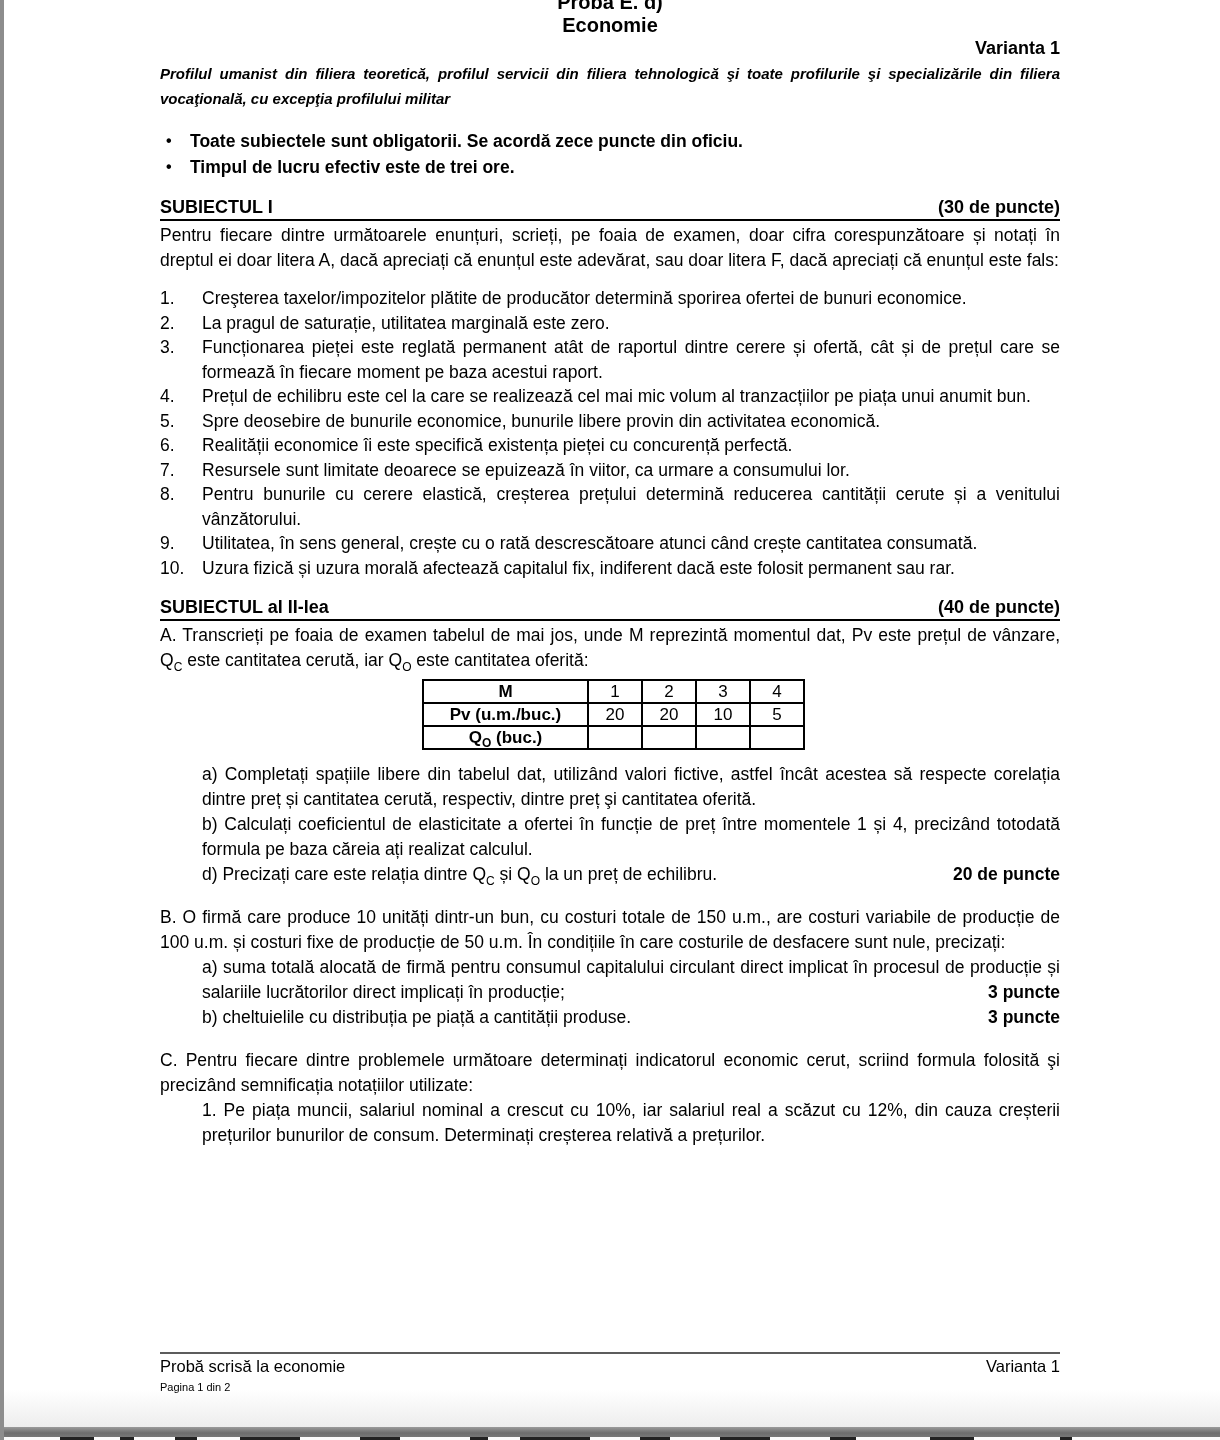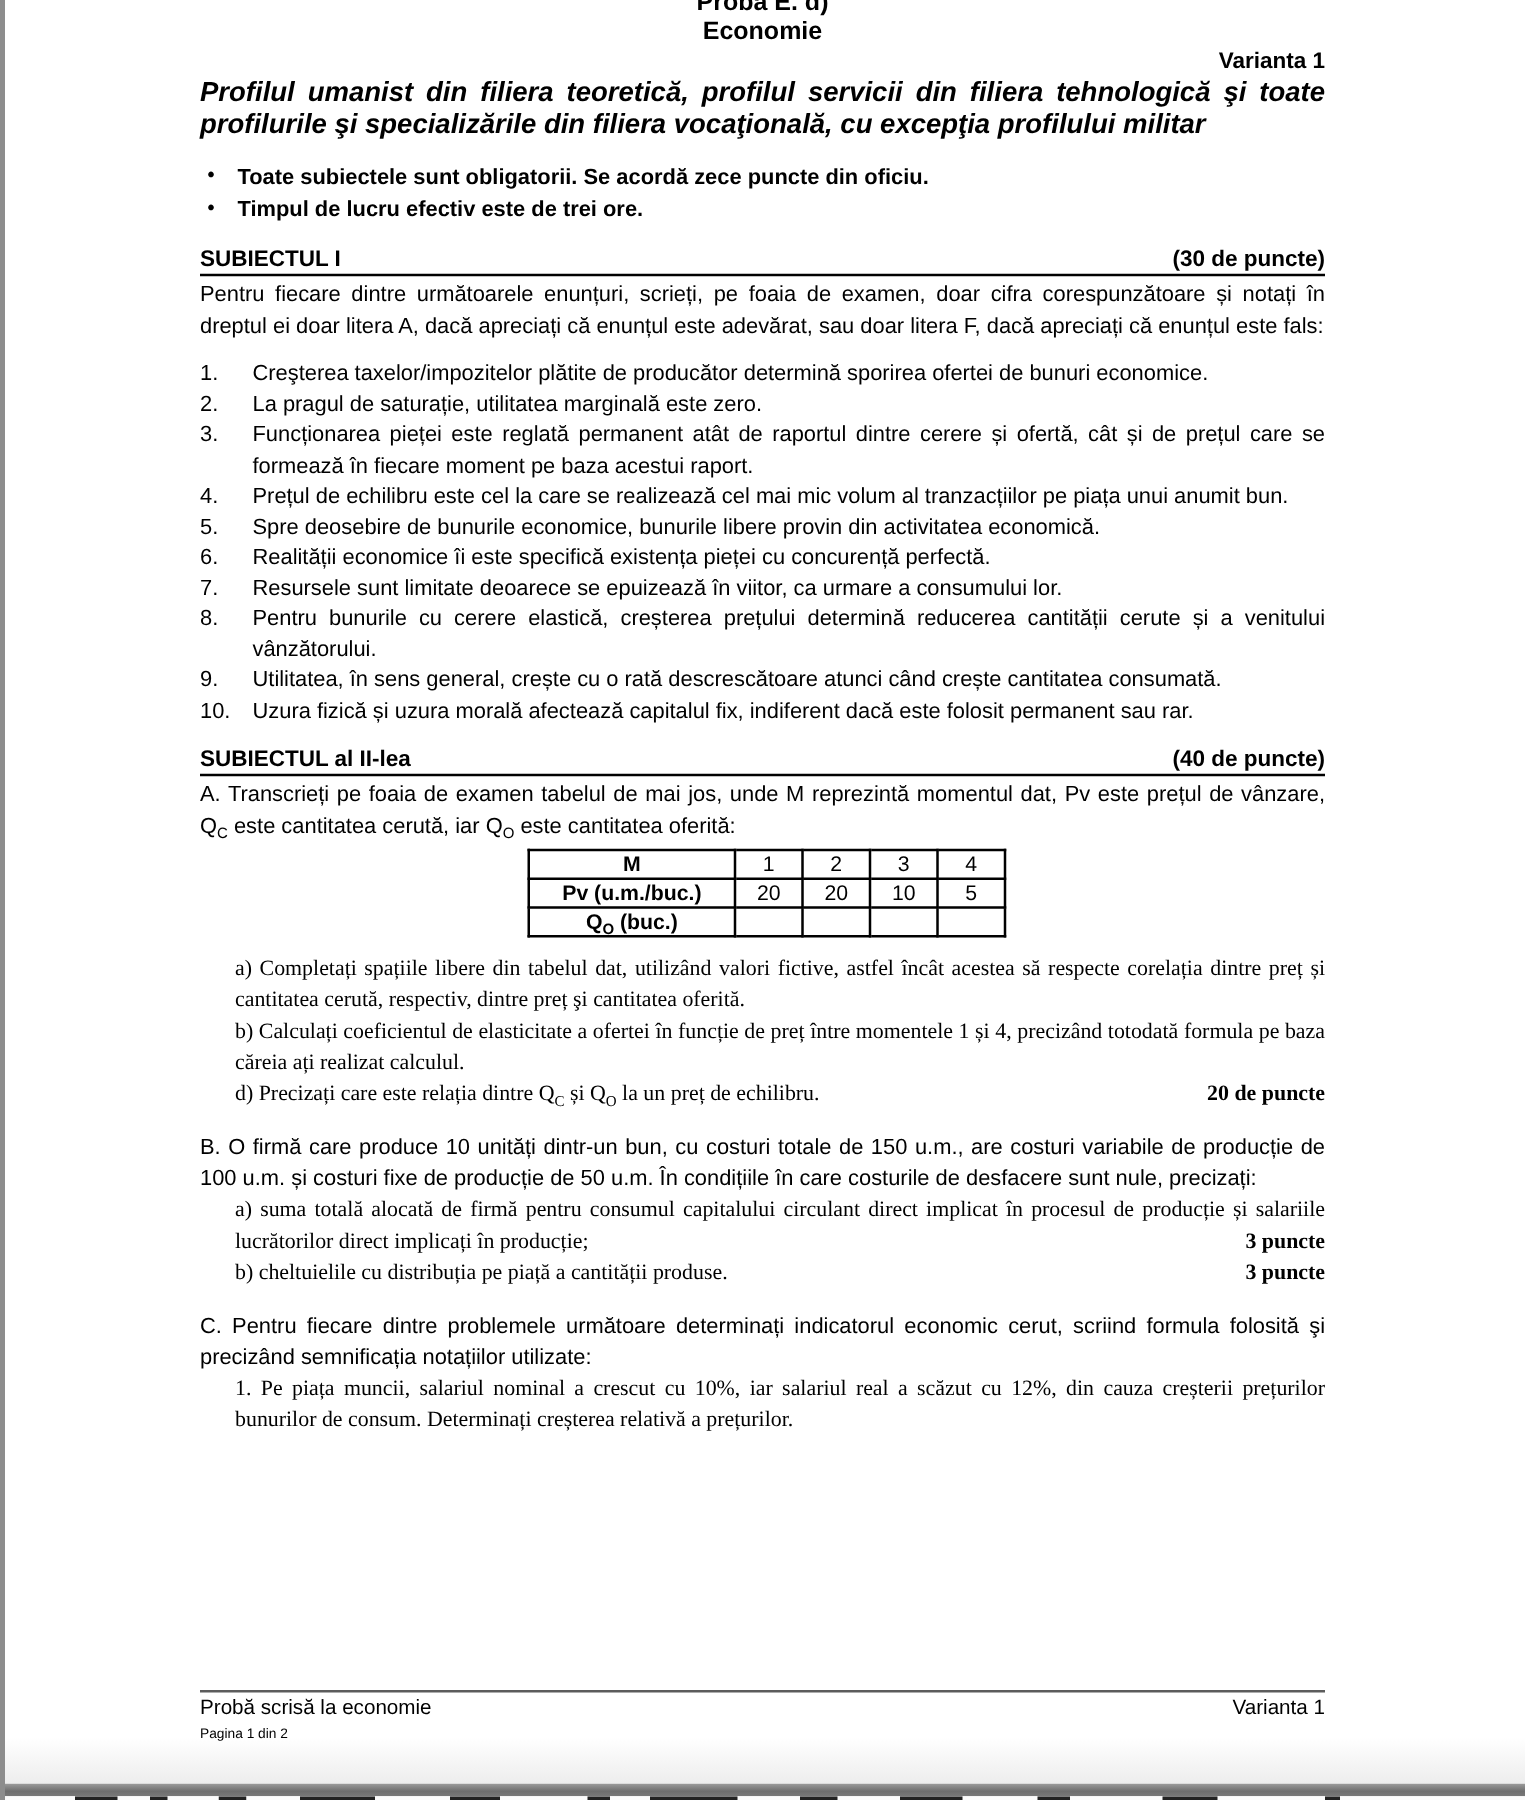--- a/index.html
+++ b/index.html
@@ -4,38 +4,38 @@
 <style>
   html,body{margin:0;padding:0;background:#fff;}
   body{font-family:"Liberation Sans","DejaVu Sans",sans-serif;color:#000;}
   .screen{position:relative;width:1220px;height:1440px;background:#fff;overflow:hidden;}
   .page-edge{position:absolute;left:0;top:0;width:4px;height:1440px;background:#8d8d8d;z-index:6;}
   .page{position:absolute;left:0;top:0;width:1220px;height:1427px;box-sizing:border-box;
         padding:0 160px;background:linear-gradient(180deg,#ffffff 0,#ffffff 1390px,#ededed 1427px);}
   .title-line{font-size:20px;font-weight:bold;text-align:center;line-height:23px;}
   .titles{margin-top:-9px;}
   .variant-line{font-size:18px;font-weight:bold;text-align:right;line-height:23px;}
-  .profile-line{font-size:22px;font-weight:bold;font-style:italic;text-align:justify;line-height:25px;margin-top:1px;}
+  .profile-line{font-size:15px;font-weight:bold;font-style:italic;text-align:justify;line-height:25px;margin-top:1px;}
   .notes{margin-top:17px;}
   .note{display:flex;font-weight:bold;font-size:17.5px;line-height:26px;}
   .blt{flex:none;width:24px;padding-left:6px;font-size:16px;}
   .sec-head{display:flex;justify-content:space-between;font-size:18px;font-weight:bold;
             line-height:22px;border-bottom:2px solid #000;margin-top:16px;padding-bottom:1px;}
   .para{font-size:17.5px;line-height:25px;text-align:justify;}
   .mt2{margin-top:2px;}
   .qlist{margin-top:13px;}
   .qrow{display:flex;font-size:17.5px;line-height:24.5px;}
   .qnum{flex:none;width:42px;}
   .qtxt{flex:1;text-align:justify;}
   table.qtab{border-collapse:collapse;margin:6px 0 0 262px;}
   .qtab td{border:2px solid #000;height:23px;text-align:center;font-size:17px;padding:0 4px;box-sizing:border-box;}
   .qtab td.lab{font-weight:bold;width:165px;}
   .qtab td.val{width:54px;}
   sub{font-size:12px;line-height:0;}
-  .subitems{margin-left:28px;margin-top:12px;font-family:Liberation Serif, serif;}
+  .subitems{margin-left:42px;margin-top:12px;}
   .sub-item{position:relative;}
   .pts{position:absolute;right:0;bottom:0;font-weight:bold;}
   .blk{margin-top:18px;}
   .foot{position:absolute;left:160px;right:160px;top:1352px;}
   .foot-rule{border-top:2px solid #5c5c5c;}
   .foot-row{display:flex;justify-content:space-between;font-size:16.5px;line-height:21px;margin-top:2px;}
   .foot-center{text-align:left;font-size:11px;line-height:21px;}
   .page-gap{position:absolute;left:0;top:1427px;width:1220px;height:10px;
             background:linear-gradient(180deg,#9b9b9b 0,#6e6e6e 60%,#787878 100%);z-index:4;}
   .next-sliver{position:absolute;left:0;top:1437px;width:1220px;height:3px;background:#fbfbfb;overflow:hidden;z-index:5;}

